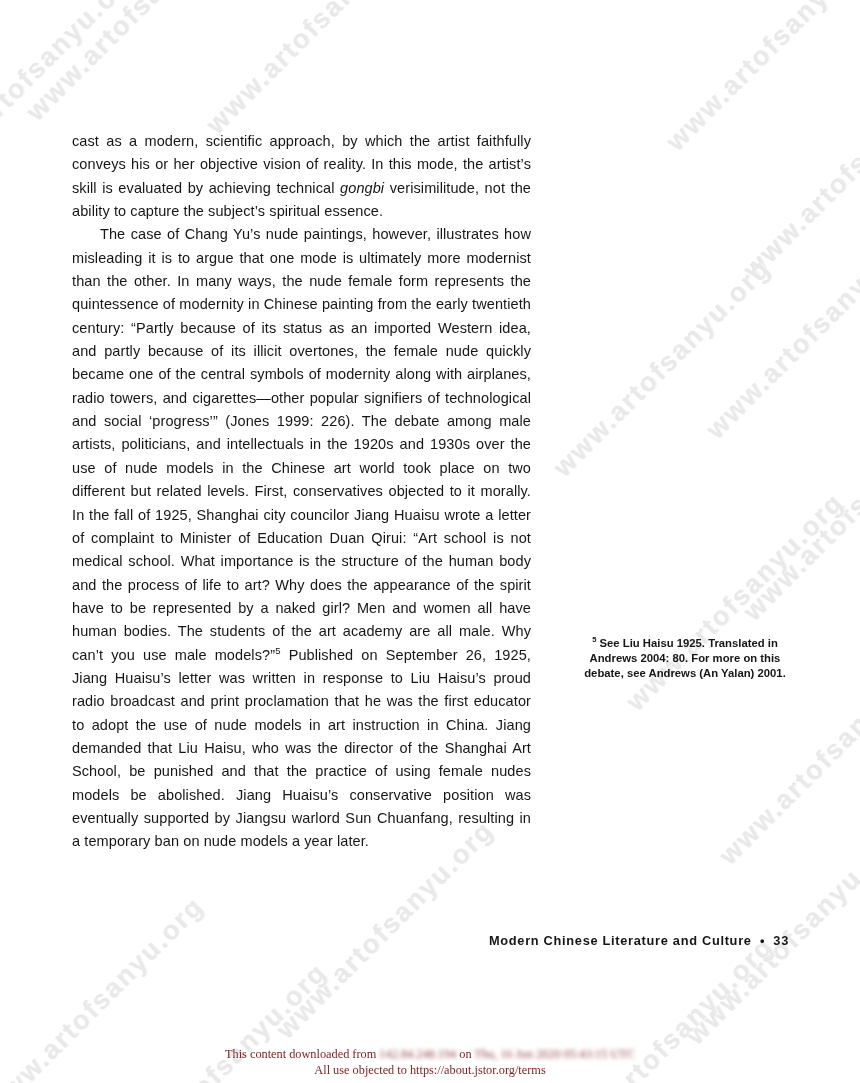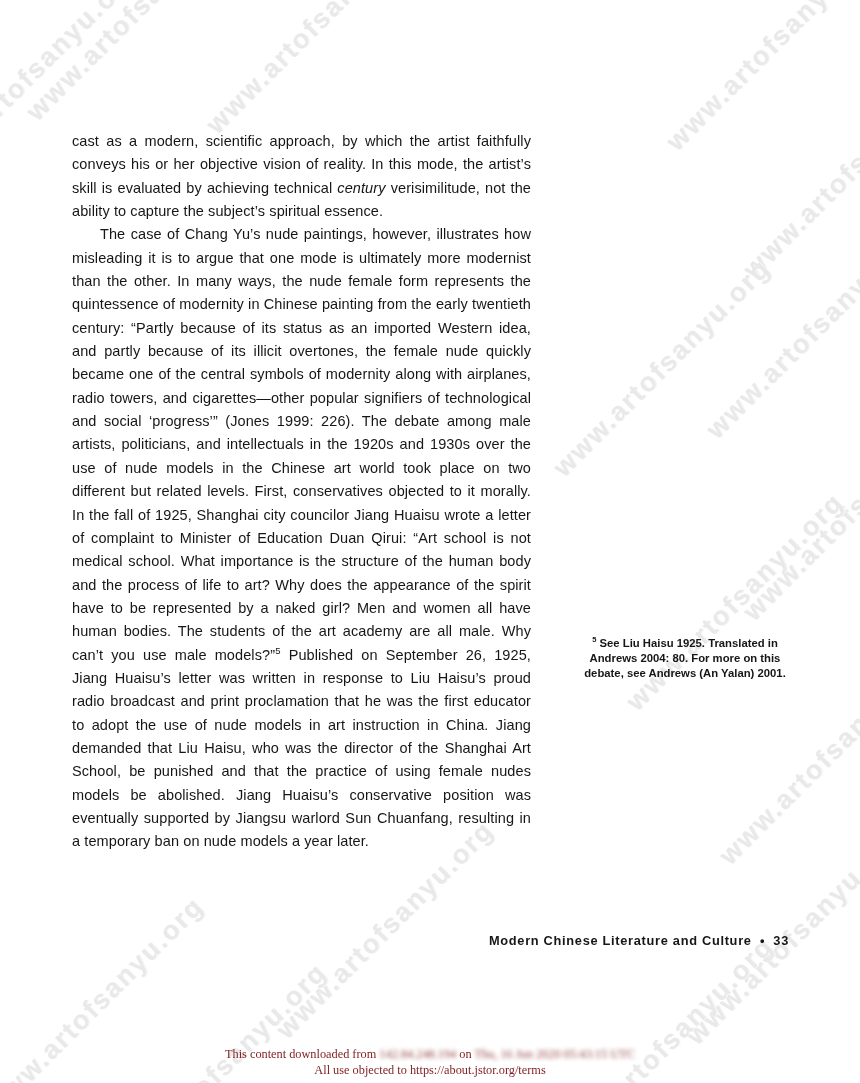--- a/index.html
+++ b/index.html
@@ -97,21 +97,21 @@
       <span class="wm" style="left: 735px; top: 602px; transform: translate(-50%, -50%) rotate(-45deg); color: rgb(233, 233, 233);">www.artofsanyu.org</span>
       <span class="wm" style="left: 828px; top: 756px; transform: translate(-50%, -50%) rotate(-45deg); color: rgb(233, 233, 233);">www.artofsanyu.org</span>
       <span class="wm" style="left: 385px; top: 930px; transform: translate(-50%, -50%) rotate(-45deg); color: rgb(233, 233, 233);">www.artofsanyu.org</span>
       <span class="wm" style="left: 95px; top: 1006px; transform: translate(-50%, -50%) rotate(-45deg); color: rgb(233, 233, 233);">www.artofsanyu.org</span>
       <span class="wm" style="left: 218px; top: 1072px; transform: translate(-50%, -50%) rotate(-45deg); color: rgb(233, 233, 233);">www.artofsanyu.org</span>
       <span class="wm" style="left: 795px; top: 936px; transform: translate(-50%, -50%) rotate(-45deg); color: rgb(233, 233, 233);">www.artofsanyu.org</span>
       <span class="wm" style="left: 665px; top: 1046px; transform: translate(-50%, -50%) rotate(-45deg); color: rgb(233, 233, 233);">www.artofsanyu.org</span>
     </div>
 
   <main class="body-col" id="paragraphs">
-      <p><span>cast as a modern, scientific approach, by which the artist faithfully conveys his or her objective vision of reality. In this mode, the artist’s skill is evaluated by achieving technical </span><span class="italic">century</span><span> verisimilitude, not the ability to capture the subject’s spiritual essence.</span></p>
+      <p><span>cast as a modern, scientific approach, by which the artist faithfully conveys his or her objective vision of reality. In this mode, the artist’s skill is evaluated by achieving technical </span><span class="italic">gongbi</span><span> verisimilitude, not the ability to capture the subject’s spiritual essence.</span></p>
       <p class="indent"><span>The case of Chang Yu’s nude paintings, however, illustrates how misleading it is to argue that one mode is ultimately more modernist than the other. In many ways, the nude female form represents the quintessence of modernity in Chinese painting from the early twentieth century: “Partly because of its status as an imported Western idea, and partly because of its illicit overtones, the female nude quickly became one of the central symbols of modernity along with airplanes, radio towers, and cigarettes—other popular signifiers of technological and social ‘progress’” (Jones 1999: 226). The debate among male artists, politicians, and intellectuals in the 1920s and 1930s over the use of nude models in the Chinese art world took place on two different but related levels. First, conservatives objected to it morally. In the fall of 1925, Shanghai city councilor Jiang Huaisu wrote a letter of complaint to Minister of Education Duan Qirui: “Art school is not medical school. What importance is the structure of the human body and the process of life to art? Why does the appearance of the spirit have to be represented by a naked girl? Men and women all have human bodies. The students of the art academy are all male. Why can’t you use male models?”</span><sup>5</sup><span> Published on September 26, 1925, Jiang Huaisu’s letter was written in response to Liu Haisu’s proud radio broadcast and print proclamation that he was the first educator to adopt the use of nude models in art instruction in China. Jiang demanded that Liu Haisu, who was the director of the Shanghai Art School, be punished and that the practice of using female nudes models be abolished. Jiang Huaisu’s conservative position was eventually supported by Jiangsu warlord Sun Chuanfang, resulting in a temporary ban on nude models a year later.</span></p>
     </main>
 
   <aside class="footnote">
     <sup>5</sup>
     <span>See Liu Haisu 1925. Translated in Andrews 2004: 80. For more on this debate, see Andrews (An Yalan) 2001.</span>
   </aside>
 
   <div class="running-footer">
     <span>Modern Chinese Literature and Culture</span>

